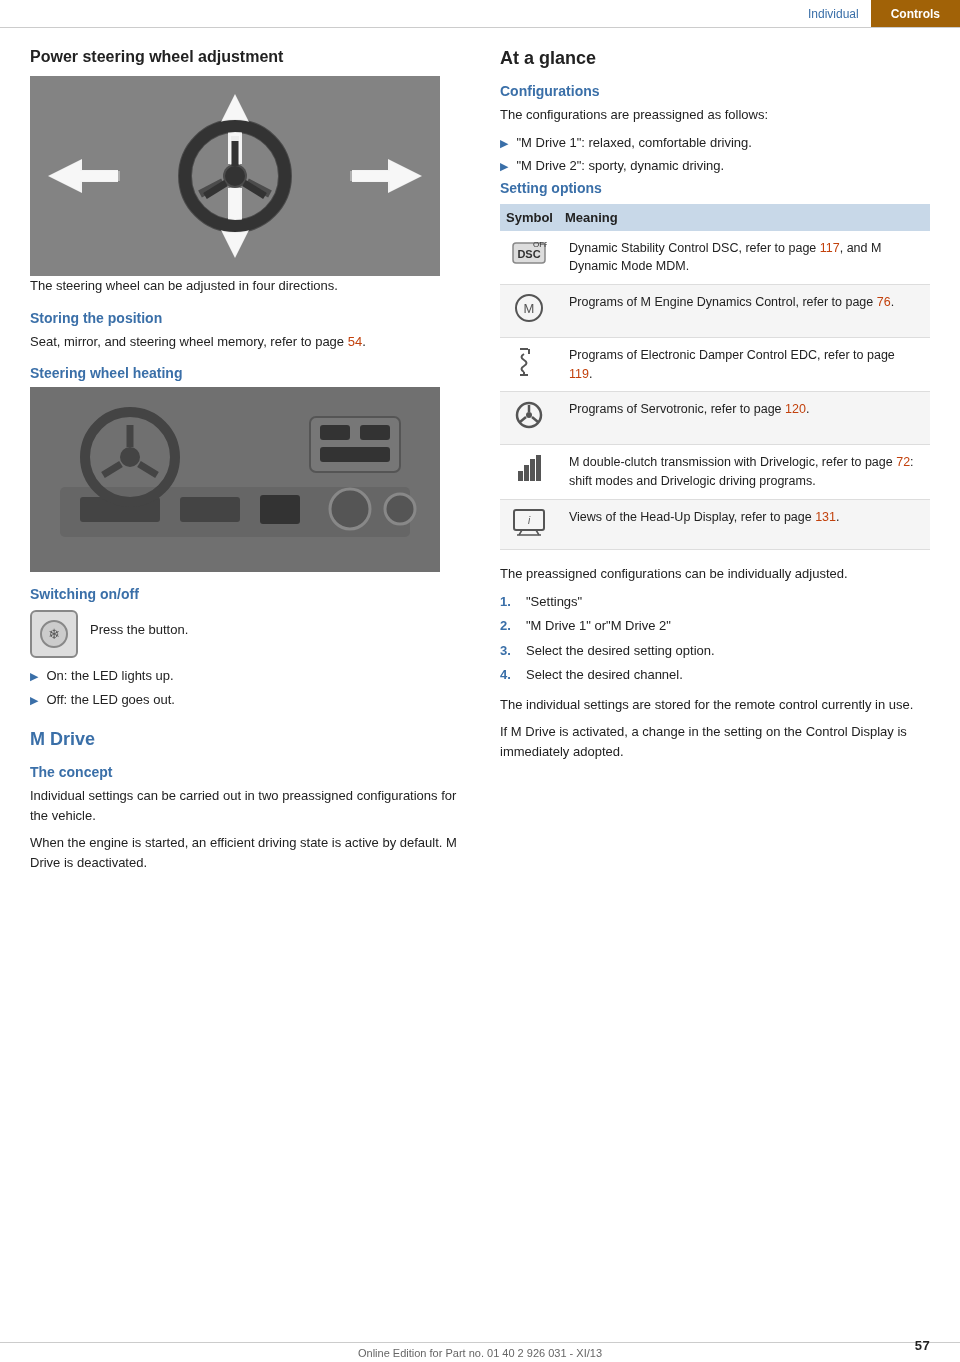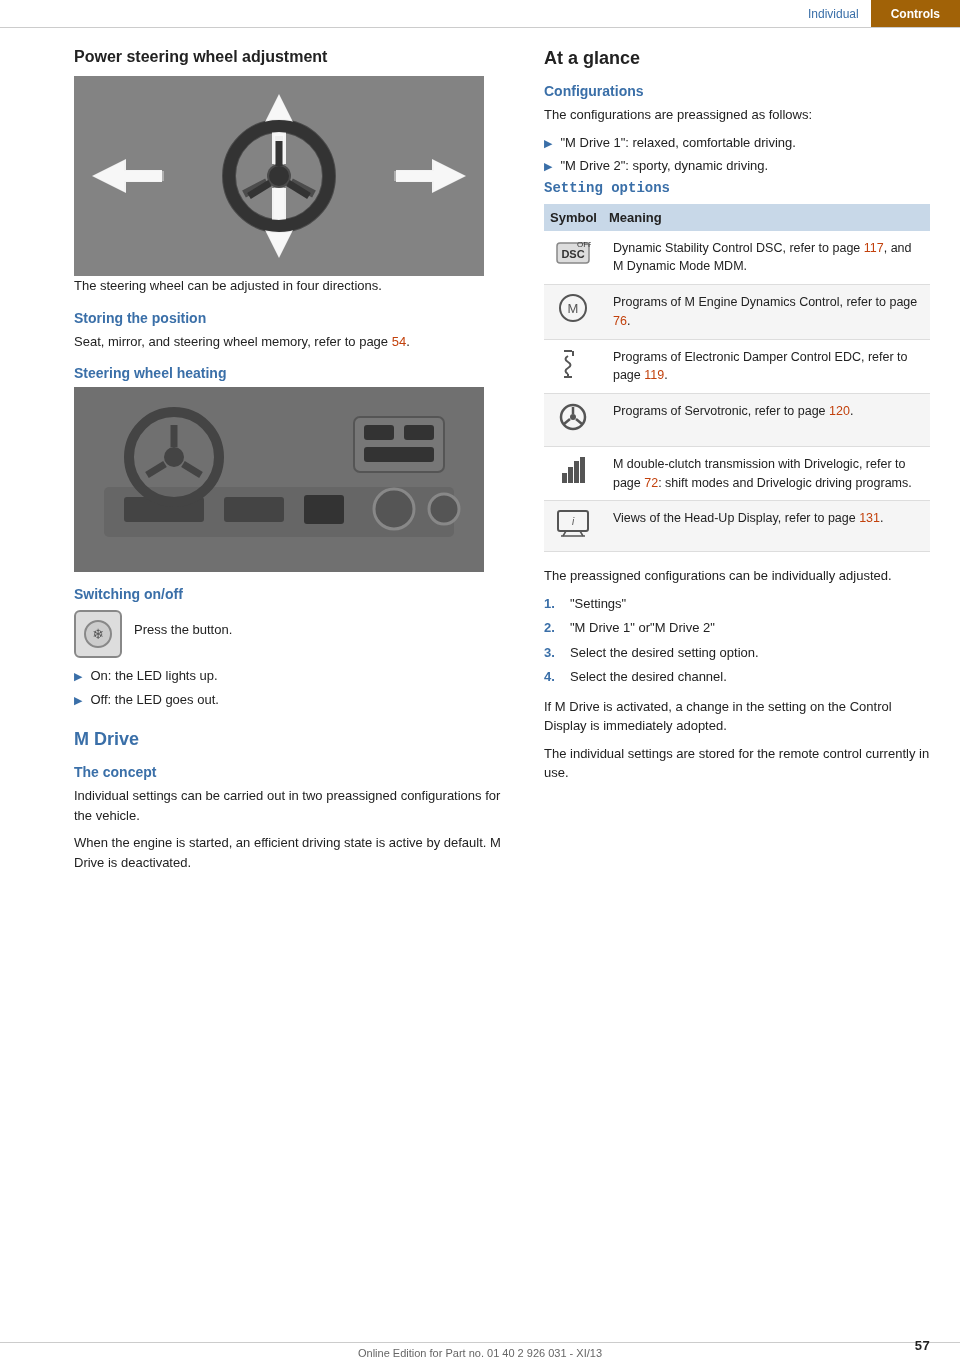--- a/index.html
+++ b/index.html
@@ -40,21 +40,20 @@
     
     .page-content {
       display: flex;
       padding: 20px 30px;
       gap: 30px;
     }
 
     .left-col {
       flex: 0 0 440px;
       max-width: 440px;
-      margin-left: 44px;
     }
 
     .right-col {
       flex: 1;
     }
 
     
     .section-title-blue {
       color: #3a6fa8;
       font-size: 14px;
@@ -351,21 +350,21 @@
 
     <div class="bullet-item">
       <span class="bullet-arrow">▶</span>
       <span>"M Drive 1": relaxed, comfortable driving.</span>
     </div>
     <div class="bullet-item">
       <span class="bullet-arrow">▶</span>
       <span>"M Drive 2": sporty, dynamic driving.</span>
     </div>
 
-    <div class="section-title-blue" style="margin-top:2px;font-family:Liberation Mono, monospace;">Setting options</div>
+    <div class="section-title-blue" style="margin-top:2px;">Setting options</div>
 
     <table class="setting-table">
       <thead>
         <tr>
           <th>Symbol</th>
           <th>Meaning</th>
         </tr>
       </thead>
       <tbody id="setting-table-body">
       <tr>
@@ -439,22 +438,22 @@
         <li>
           <span class="num-label">3.</span>
           <span>Select the desired setting option.</span>
         </li>
         <li>
           <span class="num-label">4.</span>
           <span>Select the desired channel.</span>
         </li>
       </ul>
 
+    <p>The individual settings are stored for the remote control currently in use.</p>
     <p>If M Drive is activated, a change in the setting on the Control Display is immediately adopted.</p>
-    <p>The individual settings are stored for the remote control currently in use.</p>
 
   </div>
 </div>
 
 <div class="footer">
   <span>Online Edition for Part no. 01 40 2 926 031 - XI/13</span>
   <span class="page-number">57</span>
 </div>
 
 </body></html>

